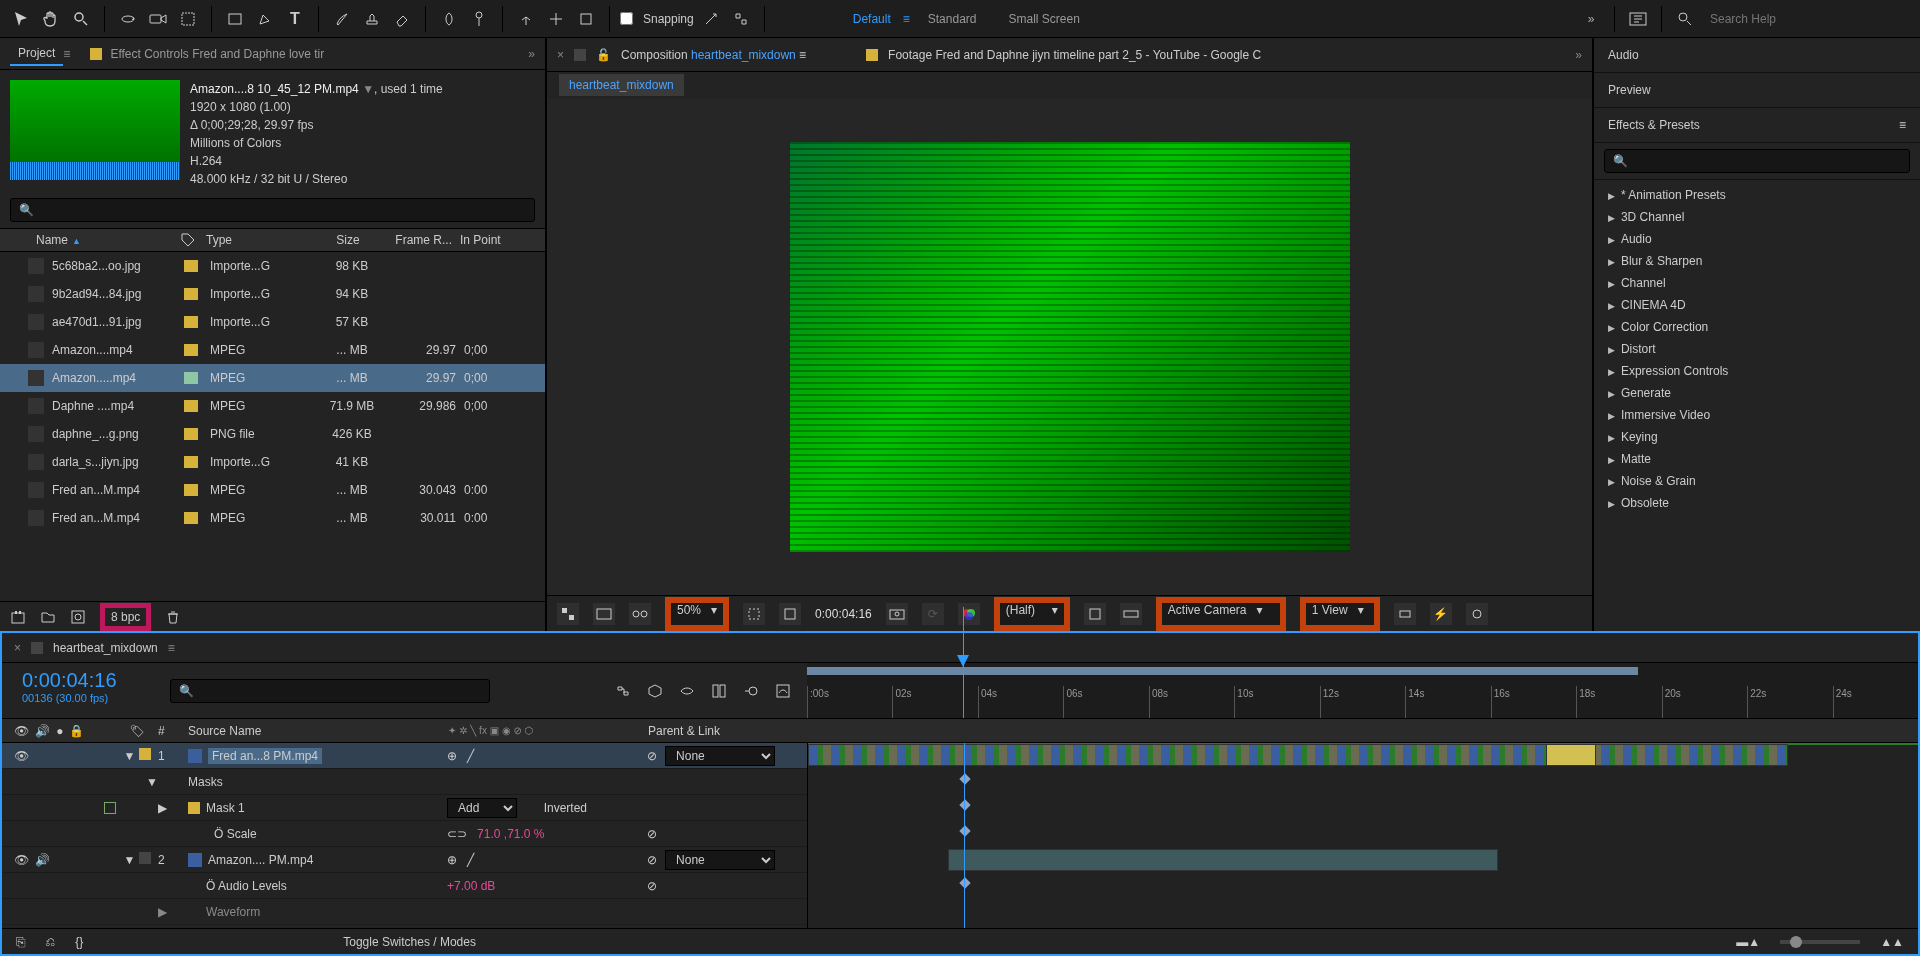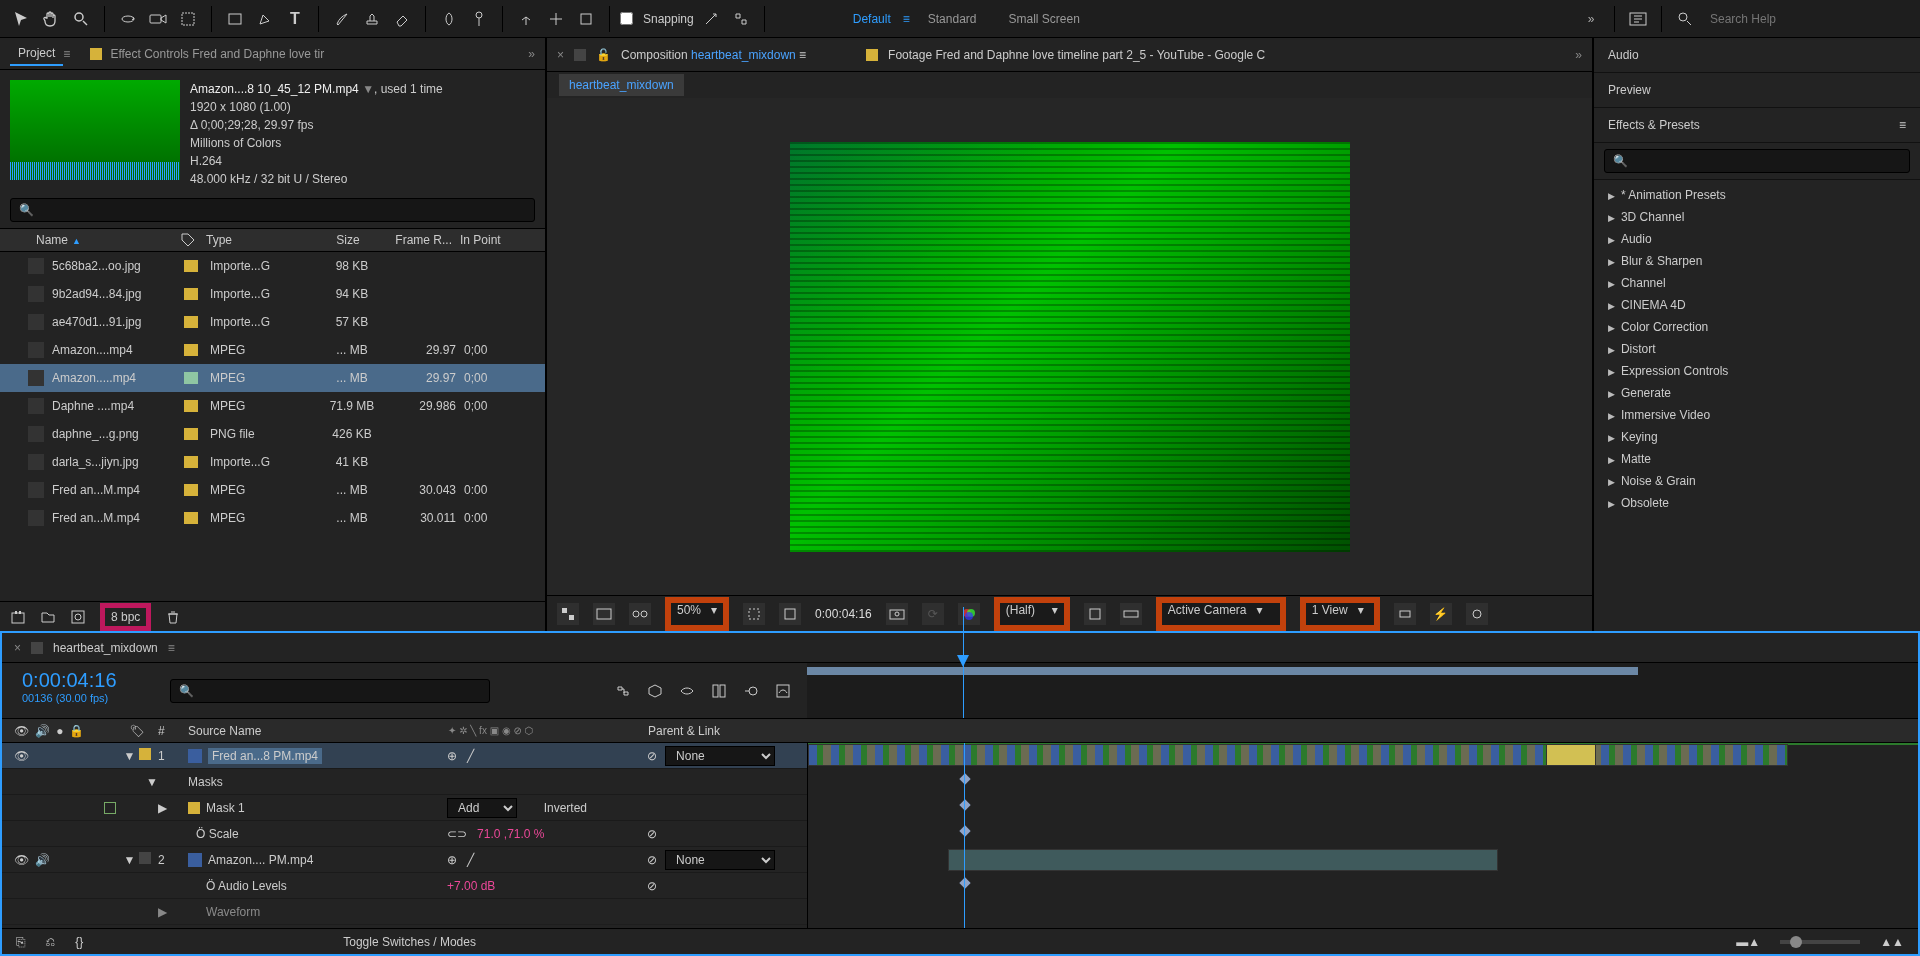--- a/index.html
+++ b/index.html
@@ -410,21 +410,21 @@
     <div class="comp-tabs">
       <span style="color:#888">×</span>
       <span style="width:12px;height:12px;background:#444"></span>
       <span>🔓</span>
       <span class="tab active">
         <span>Composition</span>
         <span style="color:#4aa3ff">heartbeat_mixdown</span> ≡
       </span>
       <div style="width:40px"></div>
       <span style="width:12px;height:12px;background:#d6b23a"></span>
-      <span class="tab" style="max-width:560px;overflow:hidden;white-space:nowrap;text-overflow:ellipsis">Footage Fred and Daphne love timeline part 2_5 - YouTube - Google C</span>
+      <span class="tab" style="max-width:560px;overflow:hidden;white-space:nowrap;text-overflow:ellipsis">Footage Fred and Daphne jiyn timeline part 2_5 - YouTube - Google C</span>
       <span class="chev">»</span>
     </div>
     <div class="comp-sub"><span>heartbeat_mixdown</span></div>
     <div class="comp-view">
       <div class="footage"></div>
     </div>
     <div class="comp-foot">
       <span class="btn">
           <svg width="14" height="14" viewBox="0 0 14 14">
             <rect x="1" y="1" width="5" height="5" fill="currentColor"></rect>
@@ -568,20 +568,35 @@
         </span>
       <span>
           <svg class="ic" viewBox="0 0 16 16">
             <rect x="2" y="2" width="12" height="12" fill="none" stroke="currentColor"></rect>
             <path d="M4 10c2-4 6-4 8 0" fill="none" stroke="currentColor"></path>
           </svg>
         </span>
     </div>
     <div class="ruler">
       <div class="wa"></div>
+      <div class="marks" id="ruler-ticks">
+          <div class="tick">:00s</div>
+          <div class="tick">02s</div>
+          <div class="tick">04s</div>
+          <div class="tick">06s</div>
+          <div class="tick">08s</div>
+          <div class="tick">10s</div>
+          <div class="tick">12s</div>
+          <div class="tick">14s</div>
+          <div class="tick">16s</div>
+          <div class="tick">18s</div>
+          <div class="tick">20s</div>
+          <div class="tick">22s</div>
+          <div class="tick">24s</div>
+        </div>
       <div class="playhead" style="left:156px"></div>
     </div>
   </div>
   <div class="tl-cols">
     <div class="tl-left-cols">
       <div class="lr-a">
           <span>👁</span>
           <span>🔊</span>
           <span>●</span>
           <span>🔒</span>
@@ -636,21 +651,21 @@
             <span>Mask 1</span>
           </div>
         <div class="lr-e"><select class="drop2" style="width:70px"><option>Add</option></select>&nbsp;&nbsp;<span>Inverted</span></div>
         <div class="lr-f"></div>
       </div>
       <div class="layer-row">
         <div class="lr-a"></div>
           <div class="lr-b"></div>
           <div class="lr-c"></div>
         <div class="lr-d">
-            <span style="margin-left:8px">Ö <span>Scale</span></span>
+            <span style="margin-left:26px">Ö <span>Scale</span></span>
           </div>
         <div class="lr-e">
             <span>⊂⊃</span> 
             <span class="link">71.0 ,71.0 %</span>
           </div>
         <div class="lr-f">
             <span>⊘</span>
           </div>
       </div>
       <div class="layer-row">

